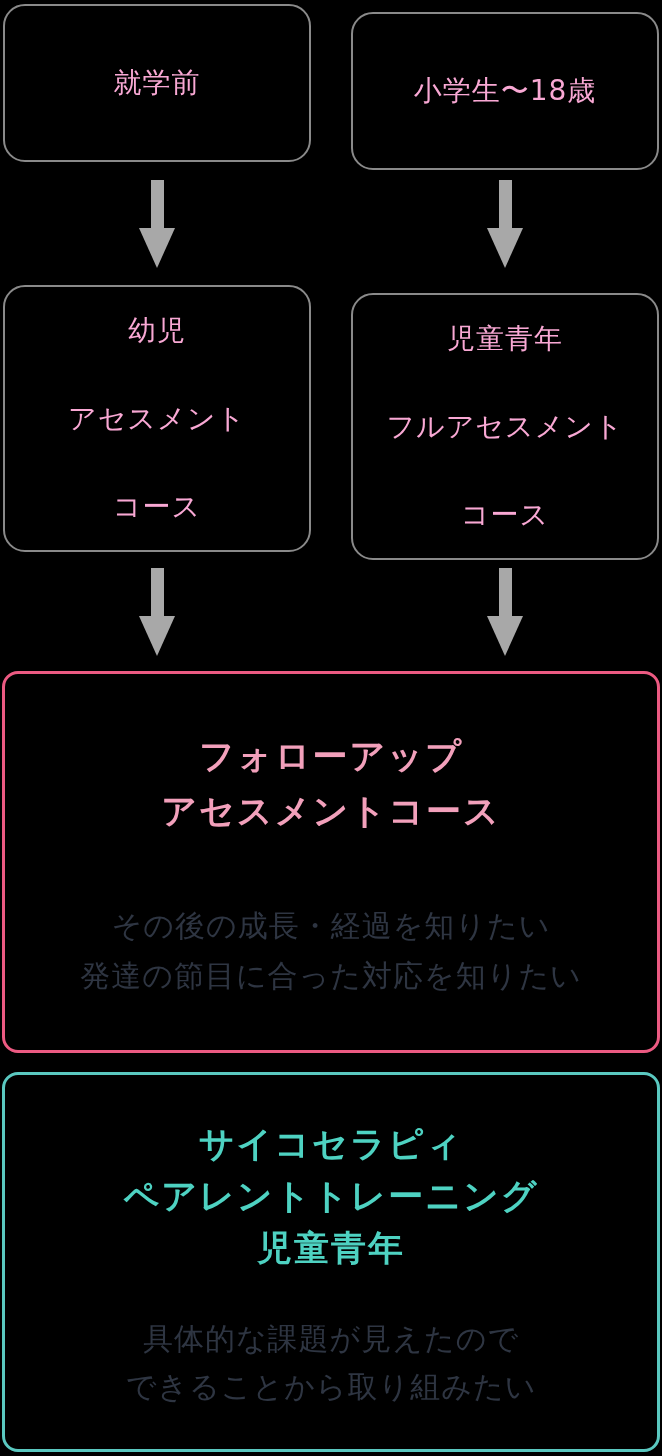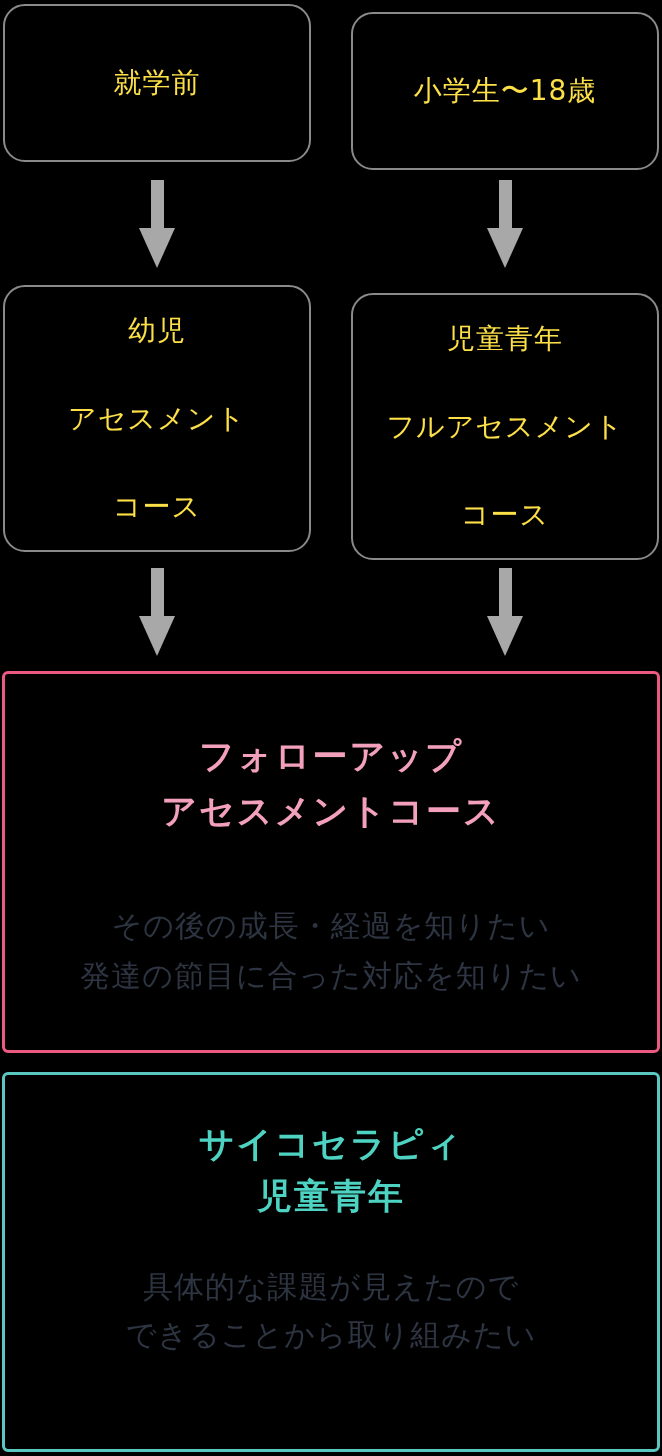--- a/index.html
+++ b/index.html
@@ -25,21 +25,21 @@
     background: #000000;
     display: flex;
     flex-direction: column;
     align-items: center;
     justify-content: center;
     text-align: center;
   }
   .flow-box .label-line {
     font-size: 28px;
     line-height: 52px;
-    color: #fde047;
+    color: #f9a8d4;
     letter-spacing: 1px;
     white-space: nowrap;
   }
   .row1 { top: 4px;   height: 158px; }
   .row2 { top: 285px; height: 267px; gap: 36px; }
   .col-left  { left: 3px; }
   .col-right { left: 351px; margin-top: 8px; }
 
   
   .arrow {
@@ -64,21 +64,21 @@
   .arrow-row1 { top: 180px; }
   .arrow-row2 { top: 568px; }
   .arrow-left  { left: 139px; }
   .arrow-right { left: 487px; }
 
   
   .big-box {
     position: absolute;
     left: 2px;
     width: 658px;
-    border-radius: 6px;
+    border-radius: 16px;
     background: #000000;
     text-align: center;
   }
   .followup-box {
     top: 671px;
     height: 382px;
     border: 3px solid #ec5a82;
   }
   .therapy-box {
     top: 1072px;
@@ -153,20 +153,21 @@
     </div>
     <div class="big-body">
       <span class="body-line">その後の成長・経過を知りたい</span>
       <span class="body-line">発達の節目に合った対応を知りたい</span>
     </div>
   </div>
 
   <div class="big-box therapy-box">
     <div class="big-title">
       <span class="title-line">サイコセラピィ</span>
+      <span class="title-line">ペアレントトレーニング</span>
       <span class="title-line">児童青年</span>
     </div>
     <div class="big-body">
       <span class="body-line">具体的な課題が見えたので</span>
       <span class="body-line">できることから取り組みたい</span>
     </div>
   </div>
 
 </div>
 

